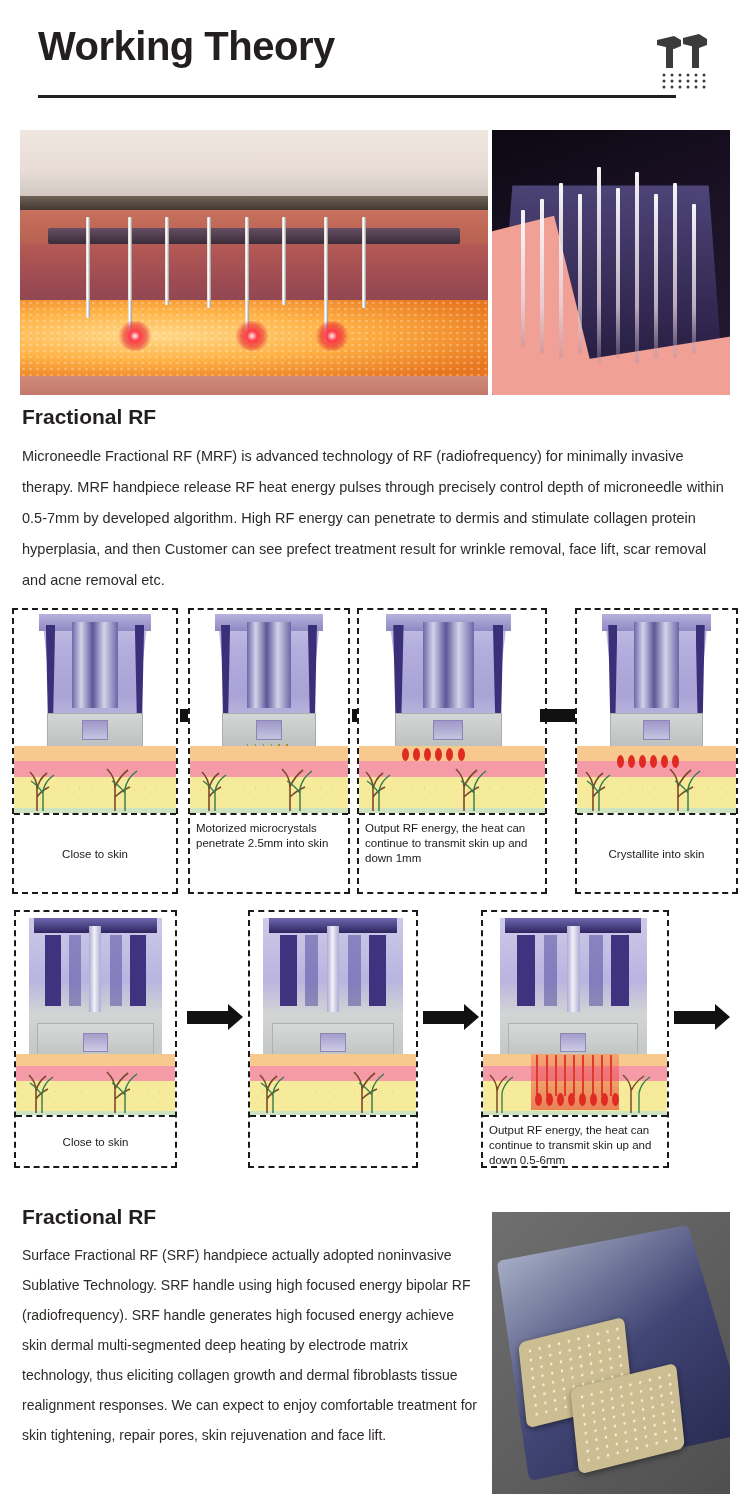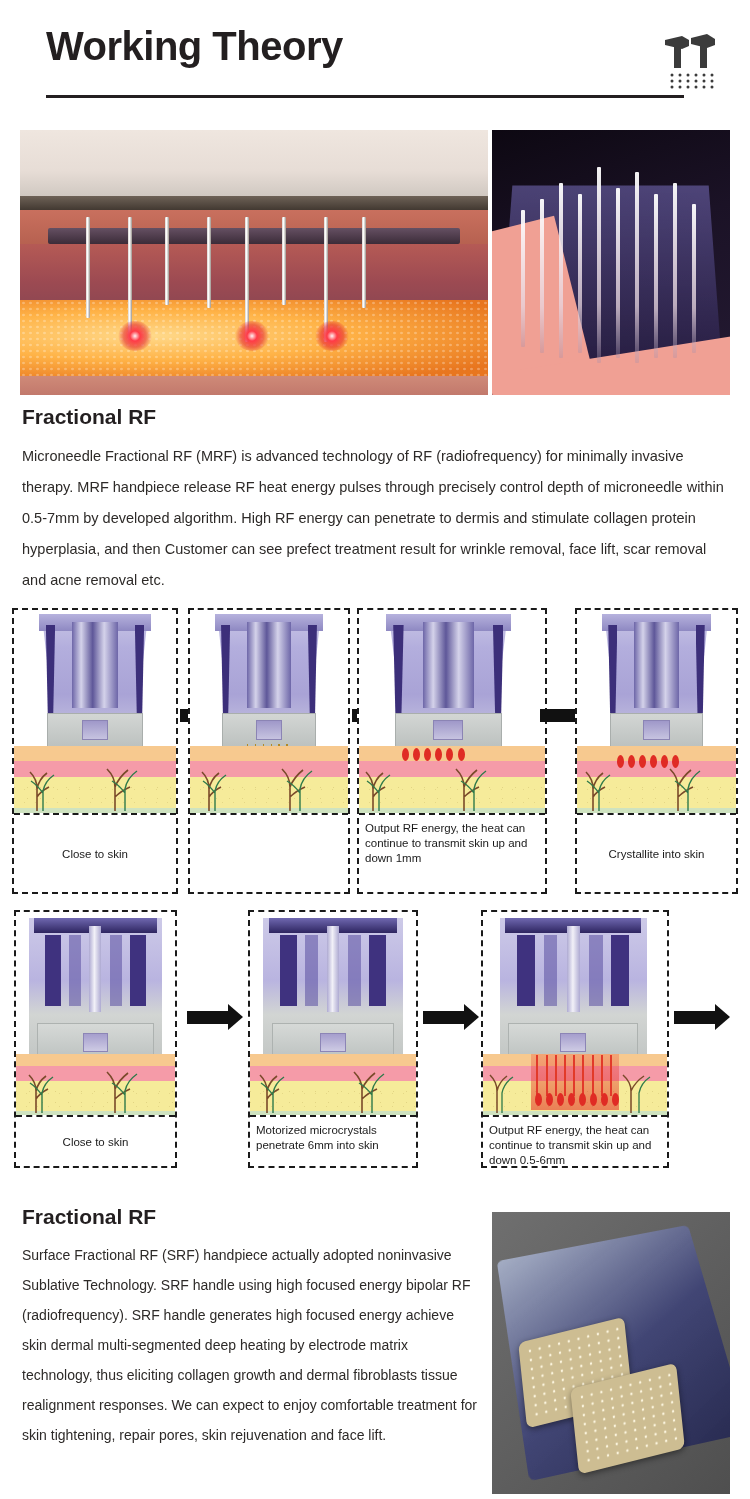--- a/index.html
+++ b/index.html
@@ -6,21 +6,21 @@
   html, body {
     width: 750px; height: 1499px;
     background: #ffffff;
     font-family: "Liberation Sans", sans-serif;
     color: #231f20;
     overflow: hidden;
   }
   .page { position: relative; width: 750px; height: 1499px; }
 
   
-  .header { position: absolute; left: 8px; top: 22px; width: 736px; height: 90px; }
+  .header { position: absolute; left: 0; top: 22px; width: 736px; height: 90px; }
   .header h1 {
     position: absolute; left: 38px; top: 2px;
     font-size: 40px; font-weight: 700; letter-spacing: -0.5px;
     color: #231f20;
   }
   .header .rule {
     position: absolute; left: 38px; top: 73px; width: 638px; height: 3px;
     background: #231f20;
   }
   .brand-icon { position: absolute; right: 20px; top: 10px; width: 62px; height: 62px; }
@@ -333,20 +333,21 @@
             </svg>
           </div>
           <div class="vessel" style="left:56%; bottom:2px;">
             <svg width="40" height="46" viewBox="0 0 40 46">
               <path d="M12 46 L12 22 Q12 12 4 4 M12 22 Q16 12 25 5 M12 32 Q18 26 27 22" stroke="#7a4a2a" stroke-width="1.6" fill="none"></path>
               <path d="M22 46 L22 24 Q24 13 34 6 M22 28 Q16 20 9 16" stroke="#2f7a4a" stroke-width="1.4" fill="none"></path>
             </svg>
           </div>
         </div>
       </div>
+      <div class="cap left">Motorized microcrystals penetrate 2.5mm into skin</div>
     </div>
 
     <div class="arrow" style="left:352px; top:96px; width:52px;">
       <div class="shaftA" style="width:37px;"></div>
         <div class="headA"></div>
     </div>
 
     <div class="panel" style="left:357px; top:2px; width:190px; height:286px;">
       <div class="art" style="height:205px;">
         <div class="hp-cone" style="left:8%; top:2%; width:80%; height:66%;">
@@ -508,21 +509,20 @@
             </svg>
           </div>
           <div class="vessel" style="left:60%; bottom:2px;">
             <svg width="40" height="44" viewBox="0 0 40 44">
               <path d="M12 44 L12 20 Q12 11 4 3 M12 20 Q16 11 25 4 M12 30 Q18 24 27 20" stroke="#7a4a2a" stroke-width="1.6" fill="none"></path>
               <path d="M22 44 L22 22 Q24 12 34 5 M22 26 Q16 18 9 14" stroke="#2f7a4a" stroke-width="1.4" fill="none"></path>
             </svg>
           </div>
         </div>
       </div>
-      <div class="cap left">Motorized microcrystals penetrate 6mm into skin</div>
     </div>
 
     <div class="arrow" style="left:423px; top:96px; width:56px;">
       <div class="shaftA" style="width:41px;"></div>
         <div class="headA"></div>
     </div>
 
     <div class="panel" style="left:481px; top:2px; width:188px; height:258px;">
       <div class="art" style="height:205px;">
         <div class="hp-box" style="left:9%; top:3%; width:80%; height:68%;">

